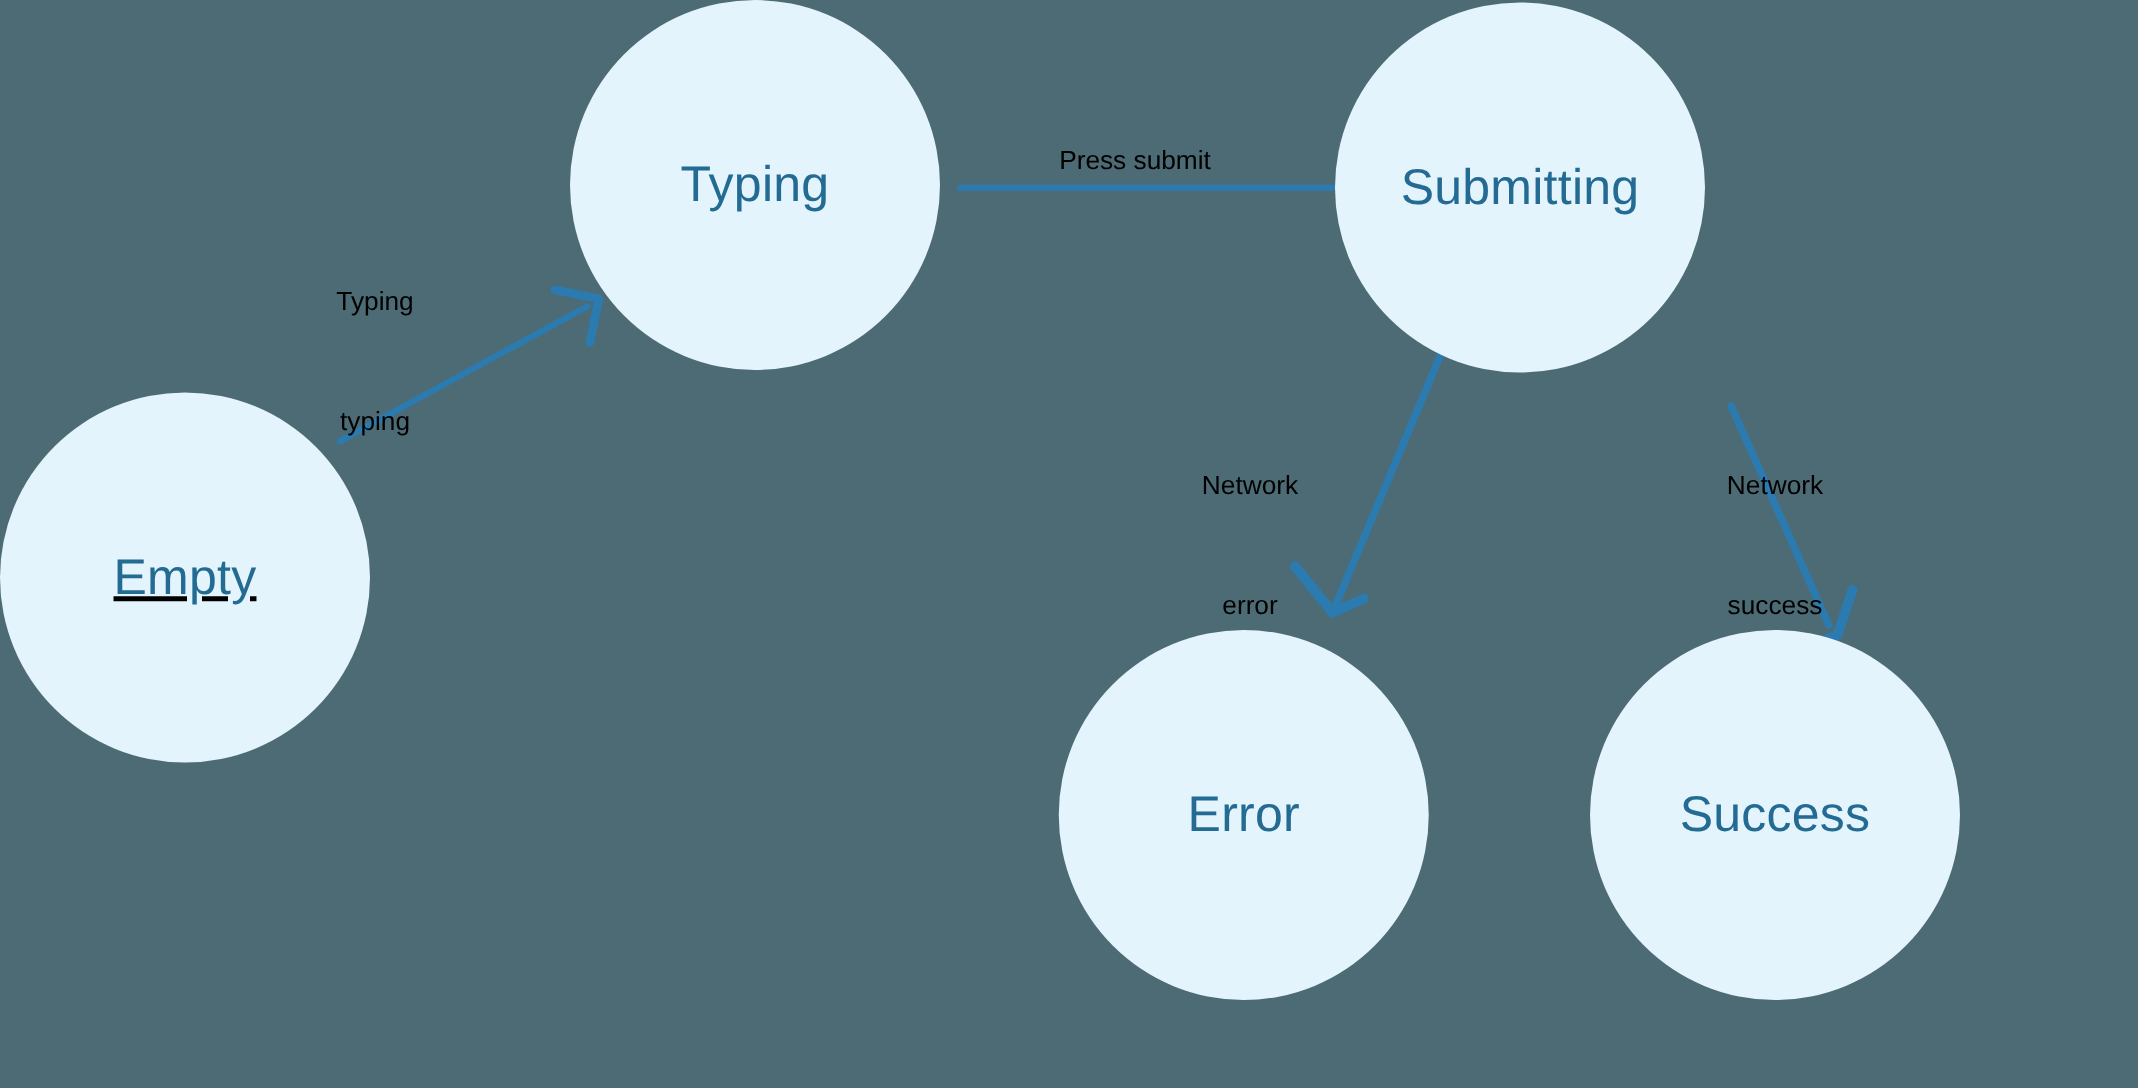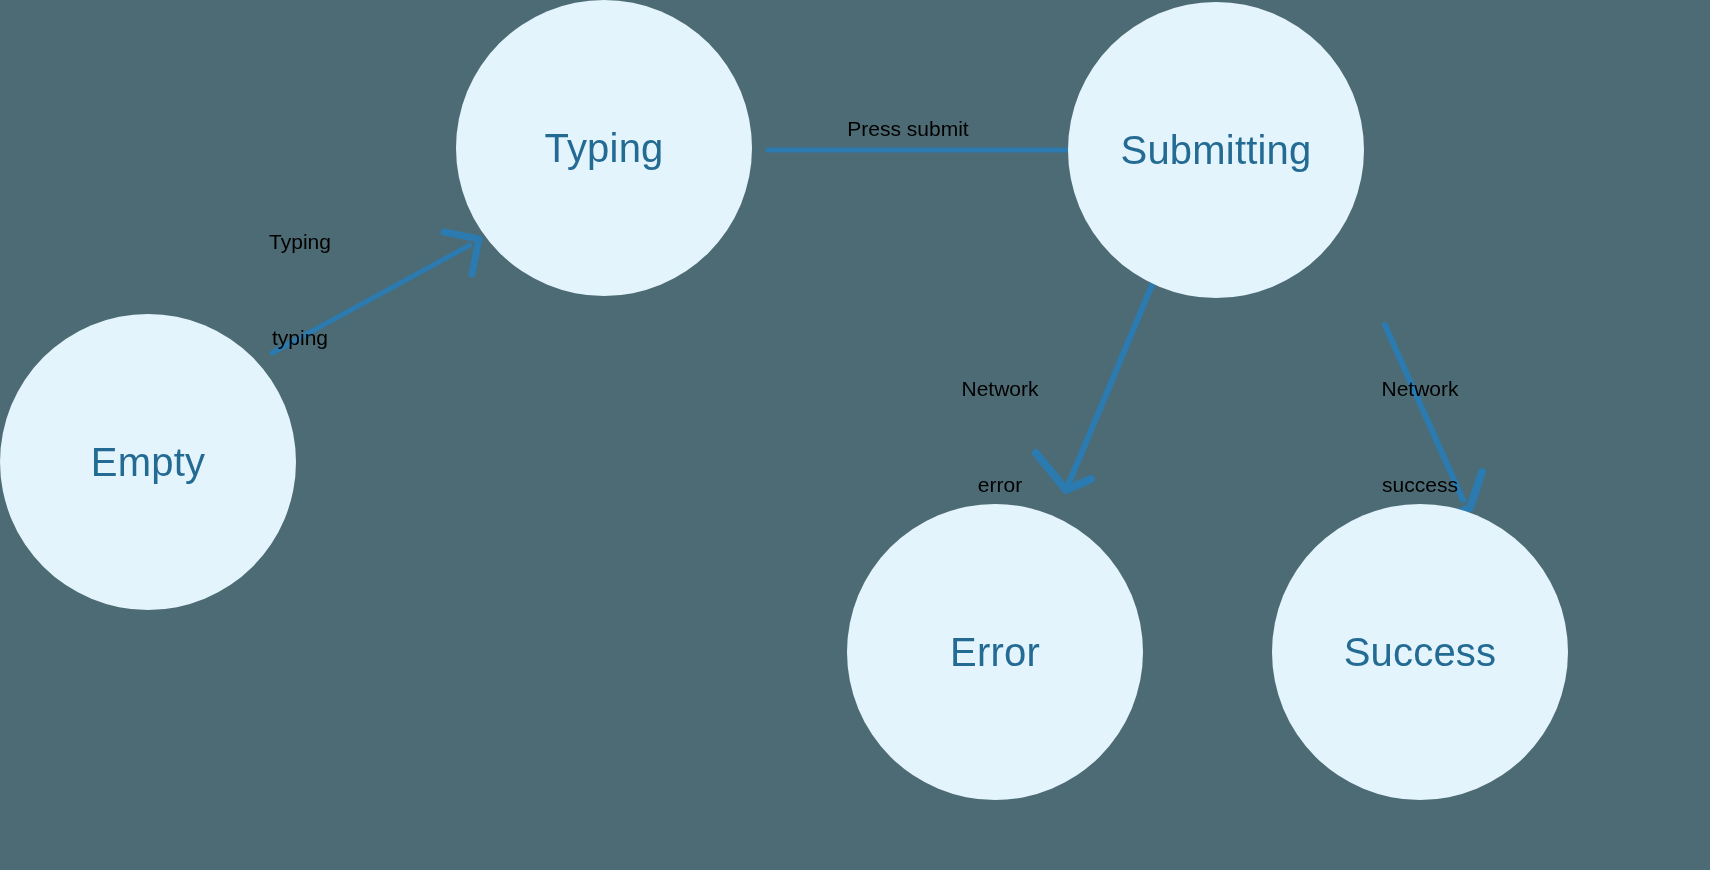--- a/index.html
+++ b/index.html
@@ -81,21 +81,21 @@
       <line x1="1152" y1="285" x2="1069" y2="483" stroke="#2b7bb0" stroke-width="6" stroke-linecap="round"></line>
       <path d="M 1036 453 L 1066 490 L 1091 479" fill="none" stroke="#2b7bb0" stroke-width="8" stroke-linecap="round" stroke-linejoin="round"></path>
     </g>
 
     <g>
       <line x1="1385" y1="325" x2="1463" y2="500" stroke="#2b7bb0" stroke-width="6" stroke-linecap="round"></line>
       <path d="M 1445 518 L 1470 508 L 1482 472" fill="none" stroke="#2b7bb0" stroke-width="8" stroke-linecap="round" stroke-linejoin="round"></path>
     </g>
   </svg>
 
-  <div class="state-node" style="left:0px;   top:314px; width:296px; height:296px;">
+  <div class="state-node" style="left:0px;   top:314px; width:296px; height:296px;text-decoration:underline;">
     <span class="state-label">Empty</span>
   </div>
 
   <div class="state-node" style="left:456px; top:0px;   width:296px; height:296px;">
     <span class="state-label">Typing</span>
   </div>
 
   <div class="state-node" style="left:1068px;top:2px;   width:296px; height:296px;align-items:center;">
     <span class="state-label">Submitting</span>
   </div>

